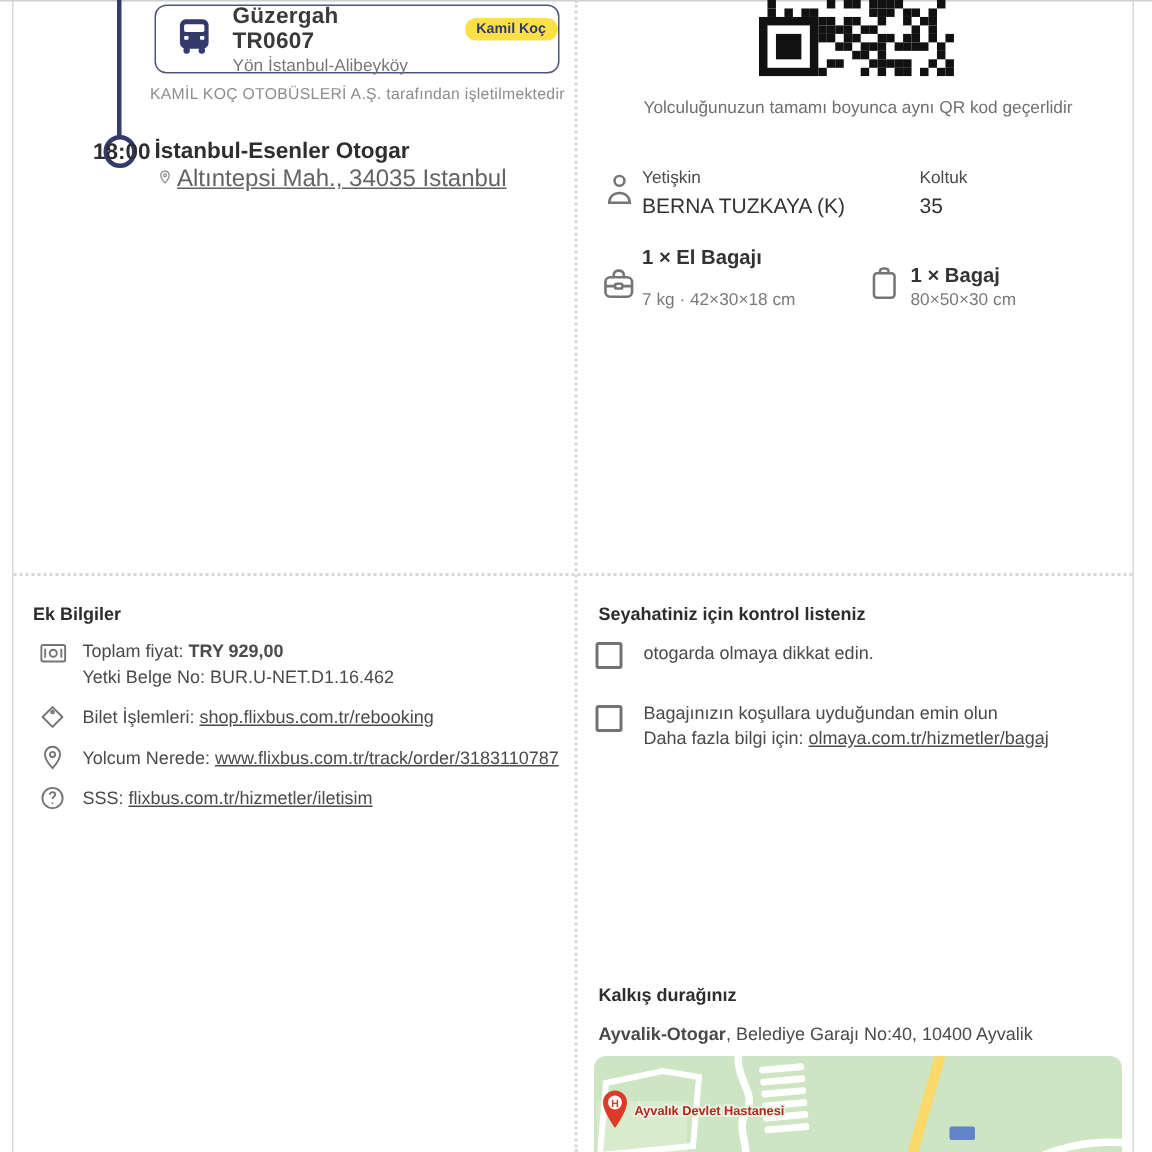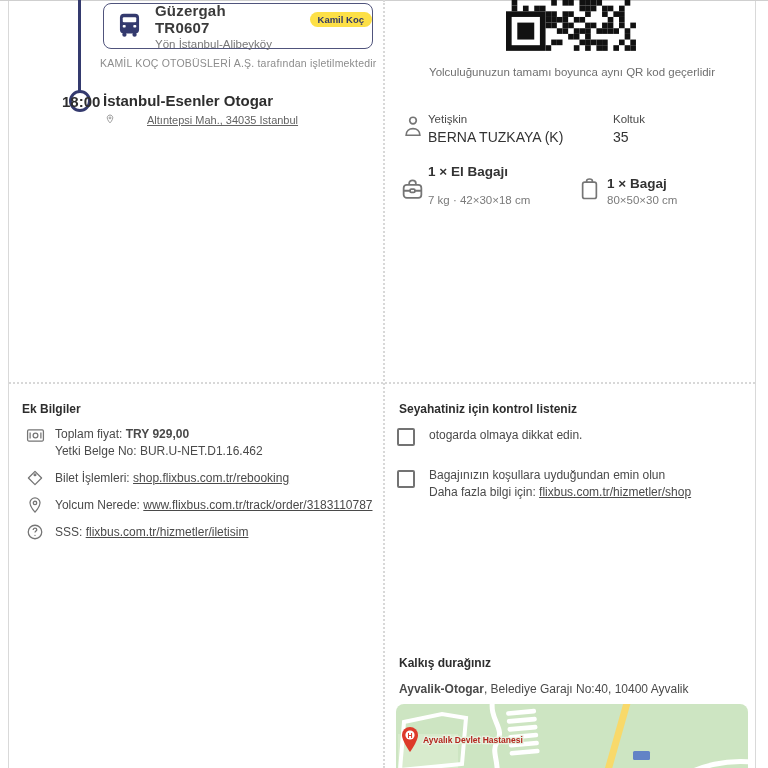--- a/index.html
+++ b/index.html
@@ -21,21 +21,21 @@
   .route-line1 { display:flex; align-items:center; gap:25px; }
   .route-no { font-size:15px; font-weight:bold; color:#3a3a3a; letter-spacing:.2px; }
   .carrier-badge { background:#fde047; color:#333a66; font-size:9.5px; font-weight:bold; padding:2px 8px; border-radius:9px; white-space:nowrap; }
   .route-dir { font-size:11.5px; color:#777; margin-top:2px; }
 
   .operator-note { position:absolute; left:100px; top:57px; font-size:10.5px; color:#8c8c8c; letter-spacing:.2px; }
 
   .dep-time { position:absolute; left:18px; top:93px; font-size:15px; font-weight:bold; color:#2e2e2e;margin-left:44px; }
   .stop-name { position:absolute; left:103px; top:92px; font-size:15px; font-weight:bold; color:#2e2e2e; }
   .stop-addr { position:absolute; left:105px; top:111px; display:flex; align-items:center; gap:3px; }
-  .stop-addr a { font-size:11px; color:#636363;margin-left:29px; }
+  .stop-addr a { font-size:16px; color:#636363; }
   a { color:#4a4a4a; text-decoration:underline; }
 
   
   .qr-wrap { position:absolute; left:506px; top:0; width:130px; height:51px; overflow:hidden; }
   .qr-caption { position:absolute; left:396px; top:66px; width:352px; text-align:center; font-size:11.5px; color:#6f6f6f; }
 
   
   .p-label { position:absolute; font-size:11.5px; color:#4a4a4a; }
   .p-value { position:absolute; font-size:14px; font-weight:normal; color:#333; }
   .b-title { position:absolute; font-size:13.5px; font-weight:bold; color:#333; }
@@ -270,21 +270,21 @@
   <div class="sec-heading" style="left:399px; top:402px">Seyahatiniz için kontrol listeniz</div>
 
   <div class="checkbox" style="top:428px"></div>
   <div class="check-text" style="top:427px">
     <div>otogarda olmaya dikkat edin.</div>
   </div>
 
   <div class="checkbox" style="top:470px"></div>
   <div class="check-text" style="top:467px">
     <div>Bagajınızın koşullara uyduğundan emin olun</div>
-    <div><span>Daha fazla bilgi için: </span><a href="#">flixbus.com.tr/hizmetler/shop</a></div>
+    <div><span>Daha fazla bilgi için: </span><a href="#">olmaya.com.tr/hizmetler/bagaj</a></div>
   </div>
 
   <div class="sec-heading" style="left:399px; top:656px">Kalkış durağınız</div>
   <div class="addr-line">
     <span class="bold">Ayvalik-Otogar</span><span>, Belediye Garajı No:40, 10400 Ayvalik</span>
   </div>
 
   <div class="map">
     <svg width="352" height="90" viewBox="0 0 352 90">
       <rect x="0" y="0" width="352" height="90" fill="#cde5c2"></rect>

